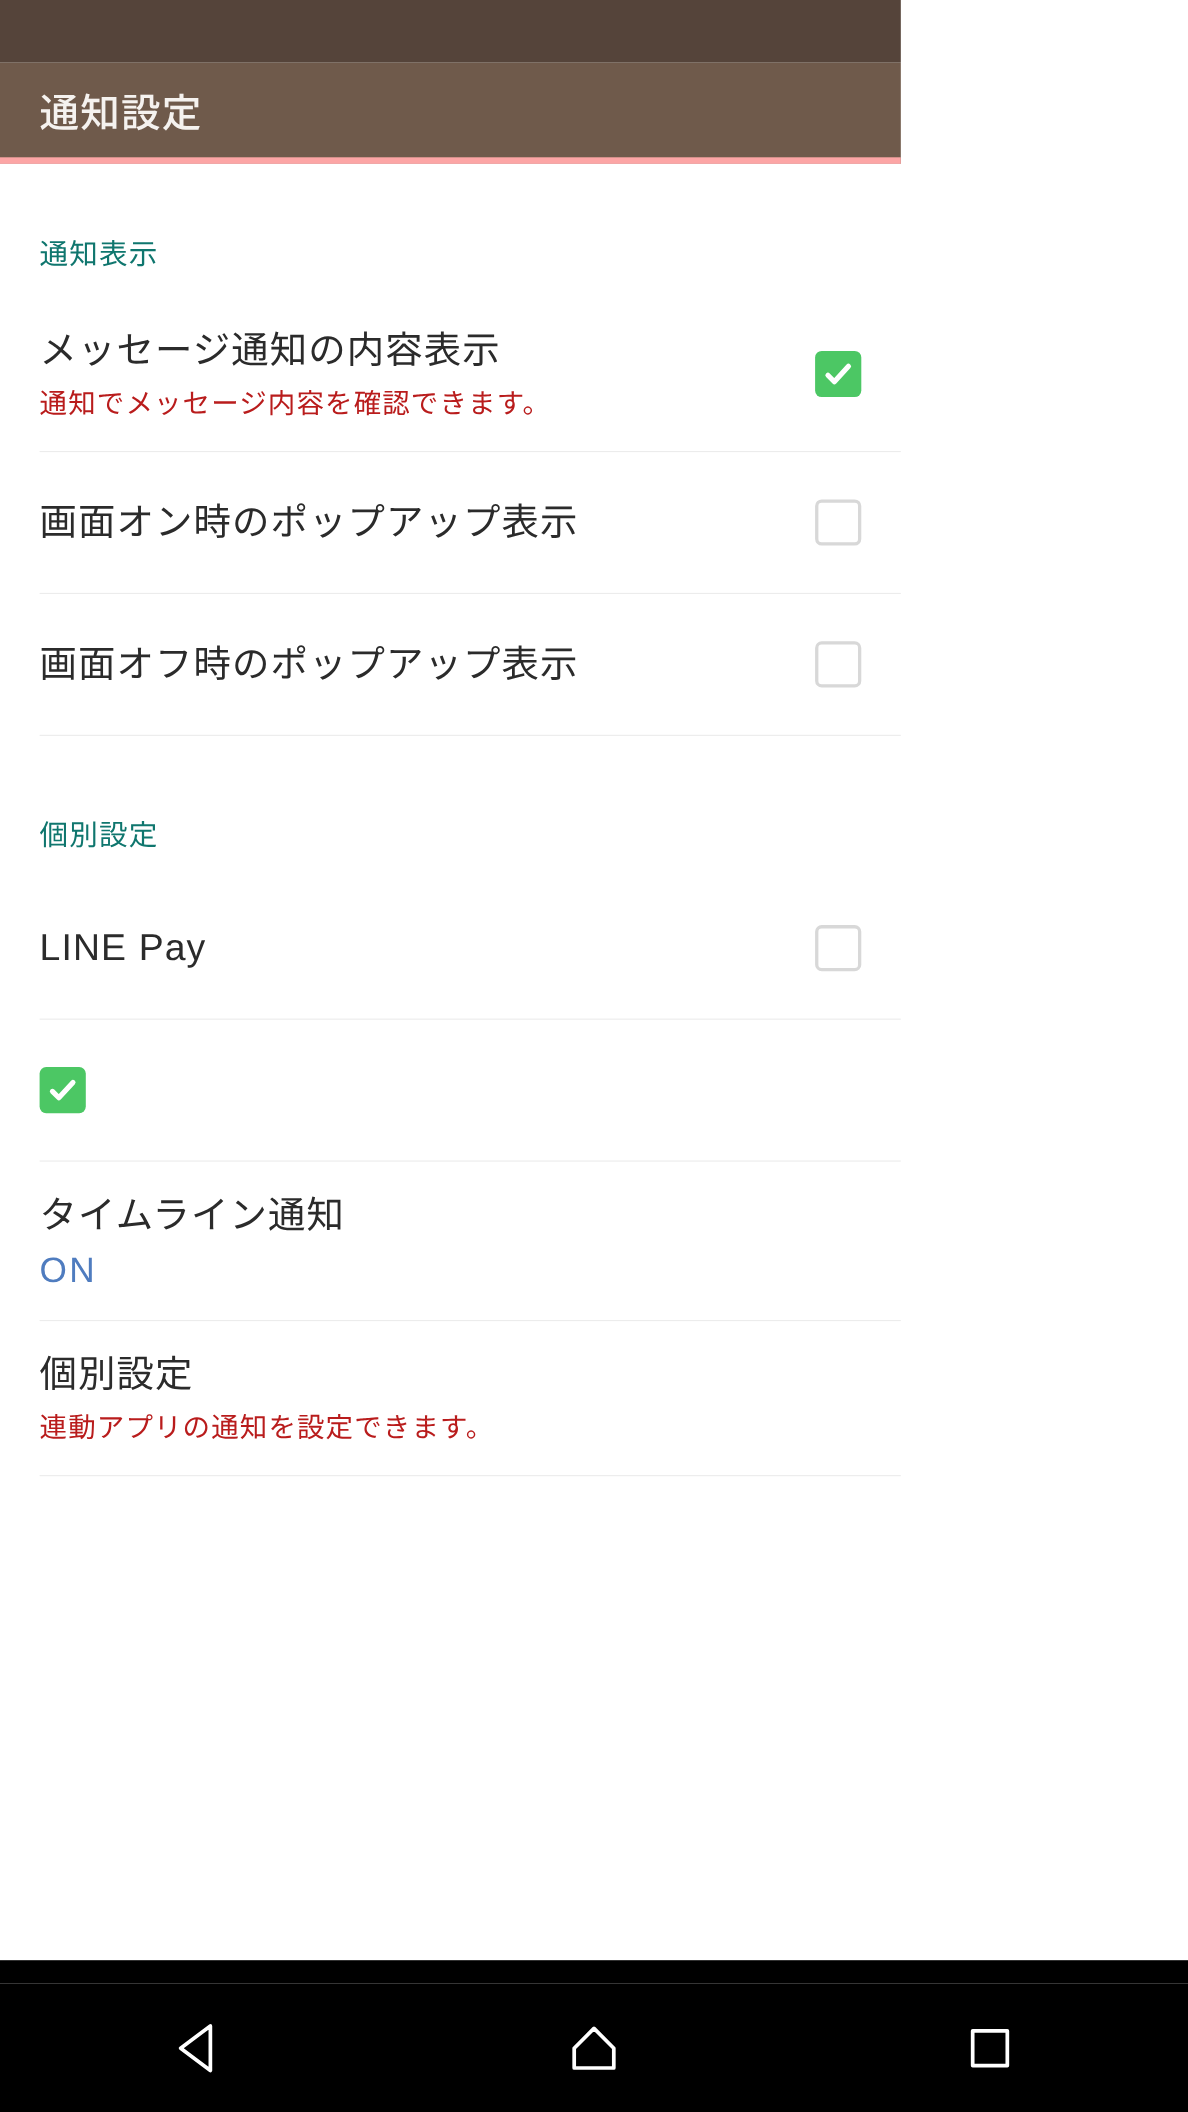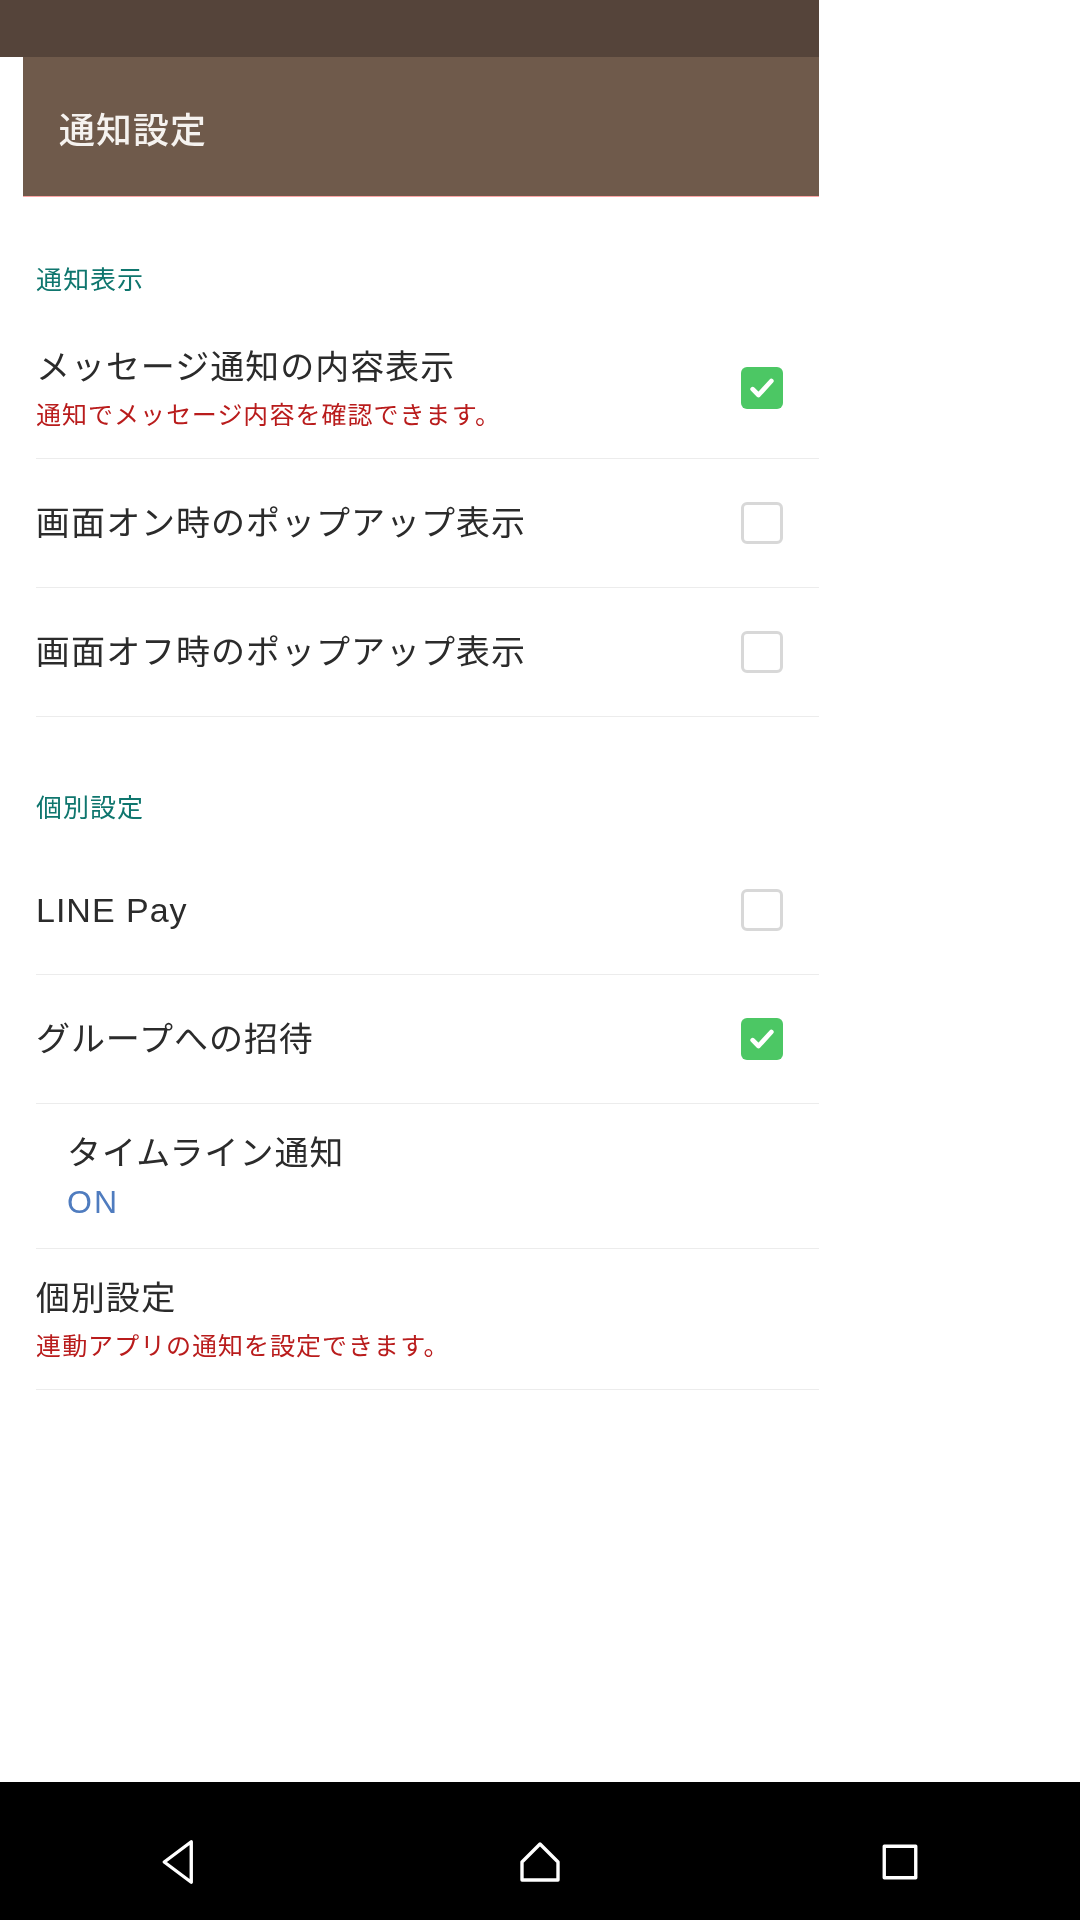--- a/index.html
+++ b/index.html
@@ -1,18 +1,18 @@
 <!DOCTYPE html>
 <html><head>
 <meta charset="utf-8">
 <style>
   * { margin: 0; padding: 0; box-sizing: border-box; }
   html, body { width: 819px; height: 1456px; overflow: hidden; font-family: -apple-system, "Helvetica Neue", Arial, "Hiragino Sans", "Noto Sans JP", sans-serif; background: #ffffff; }
   .status-bar { height: 57px; background: #55443a; }
-  .header { height: 140px; background: #6f5a4b; display: flex; align-items: center; padding-left: 36px; border-bottom: 1px solid #fca5a5; margin-left: 23px;}
+  .header { height: 92px; background: #6f5a4b; display: flex; align-items: center; padding-left: 36px; border-bottom: 6px solid #fca5a5;}
   .header-title { color: #f5f2ef; font-size: 36px; font-weight: 500; letter-spacing: 1px; }
   .content { background: #ffffff; }
   .section-spacer { height: 62px; }
   .section-spacer-sm { height: 70px; }
   .section-label { color: #0f766e; font-size: 26px; padding: 0 36px 22px 36px; letter-spacing: 1px; }
   .row { display: flex; align-items: center; padding: 0 36px; min-height: 128px; position: relative; }
   .row-text { flex: 1; display: flex; flex-direction: column; justify-content: space-between; }
   .row-title { color: #2b2b2b; font-size: 34px; letter-spacing: 1px; line-height: 1.3; }
   .row-sub { color: #b91c1c; font-size: 25px; letter-spacing: 1px; margin-top: 6px; }
   .row-value { color: #4f7cbf; font-size: 32px; margin-top: 8px; letter-spacing: 2px;}
@@ -74,32 +74,29 @@
 
   <div class="row">
     <div class="row-text">
       <div class="row-title">LINE Pay</div>
     </div>
     <div class="checkbox off"></div>
   </div>
   <div class="divider"></div>
 
   <div class="row">
-    <div class="row-text">
-      <div class="row-title">グループへの招待</div>
-    </div>
     <div class="checkbox on">
       <svg viewBox="0 0 24 24" fill="none" stroke="#ffffff" stroke-width="4" stroke-linecap="round" stroke-linejoin="round">
           <polyline points="4 13 9 18 20 6"></polyline>
         </svg>
     </div>
   </div>
   <div class="divider"></div>
 
-  <div class="row" style="min-height:144px;margin-left:31px;">
+  <div class="row" style="min-height:144px;">
     <div class="row-text">
       <div class="row-title">タイムライン通知</div>
       <div class="row-value">ON</div>
     </div>
   </div>
   <div class="divider"></div>
 
   <div class="row" style="min-height:140px;">
     <div class="row-text">
       <div class="row-title">個別設定</div>

